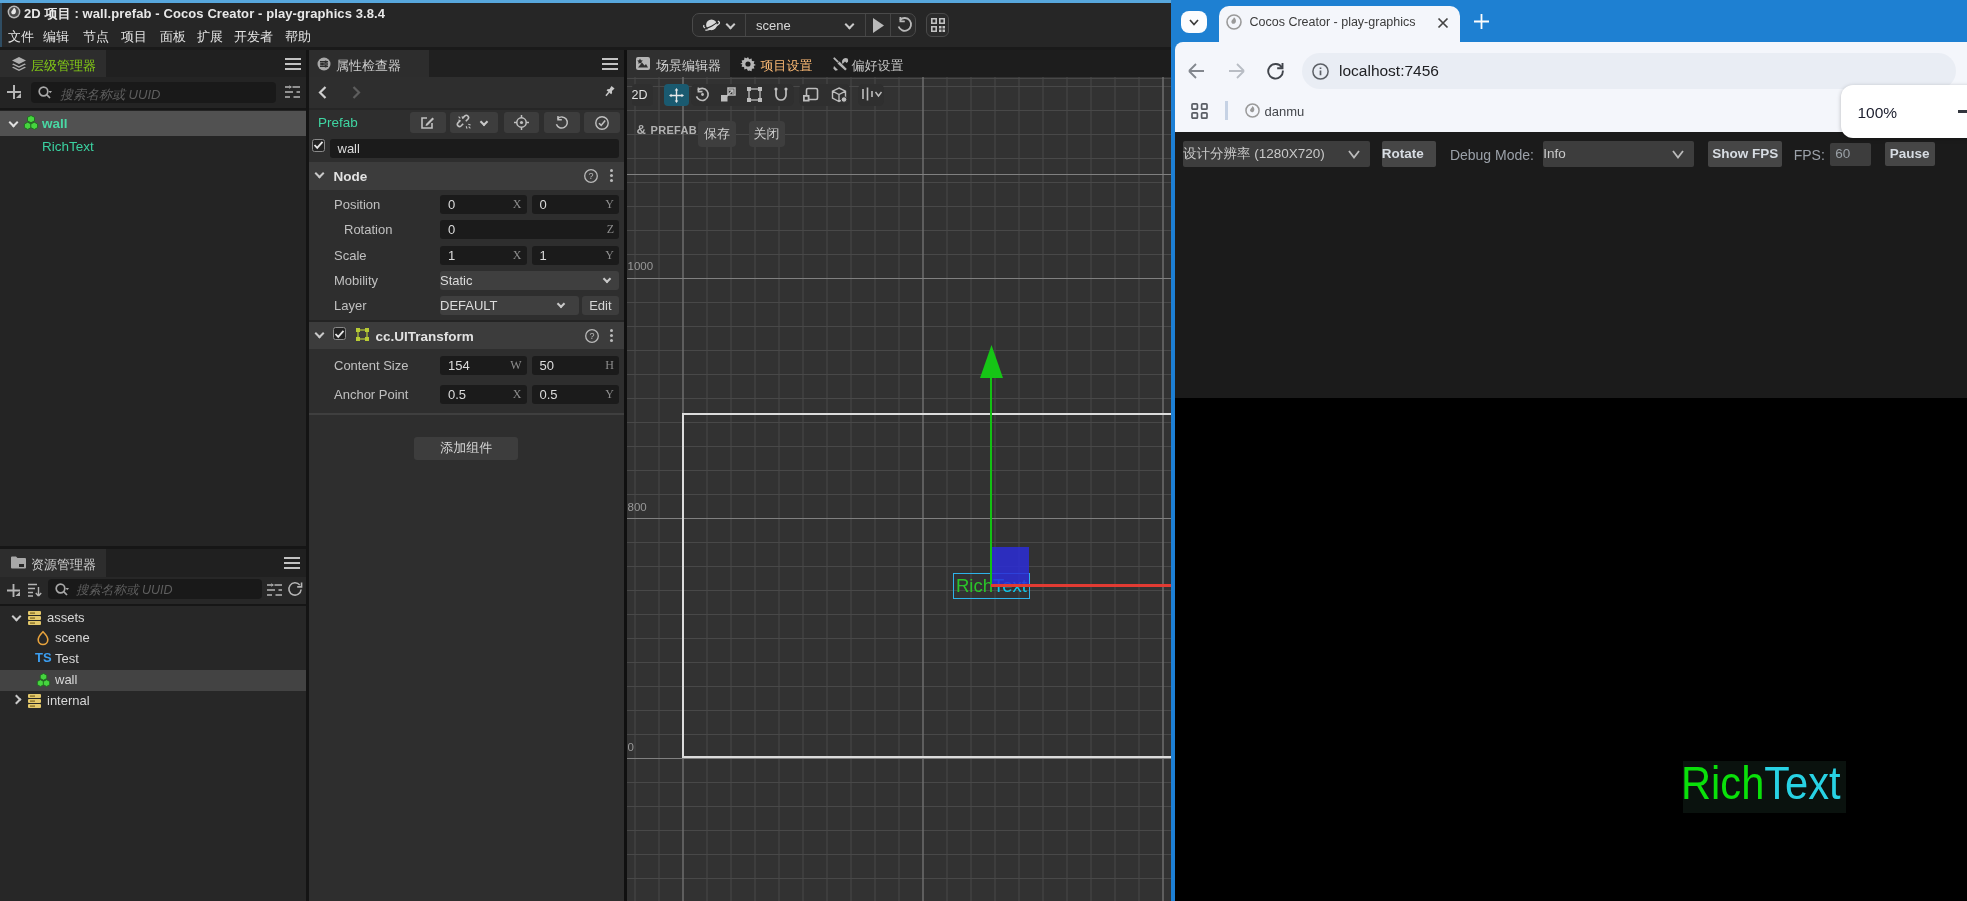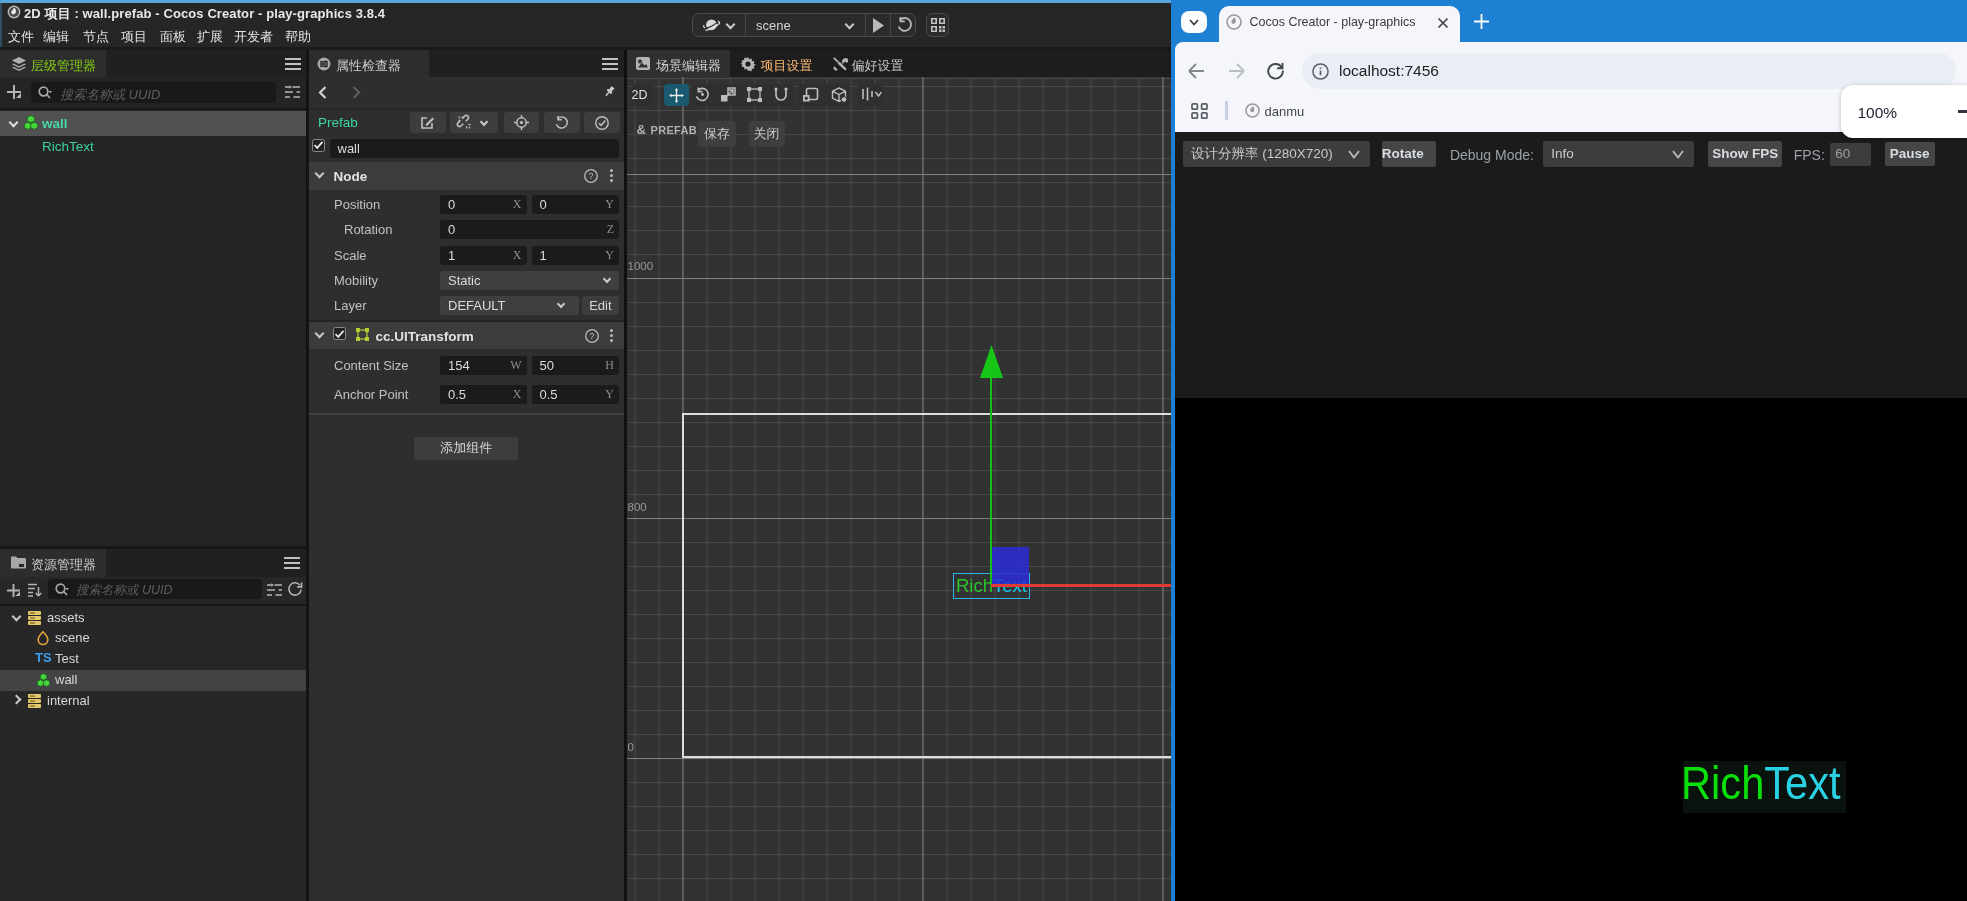--- a/index.html
+++ b/index.html
@@ -4,21 +4,21 @@
 *{margin:0;padding:0;box-sizing:border-box}
 html,body{width:1967px;height:901px;overflow:hidden}
 body{position:relative;background:#252525;font-family:"Liberation Sans",sans-serif;-webkit-font-smoothing:antialiased}
 .a{position:absolute}
 .tx{position:absolute;white-space:nowrap}
 .cv{position:absolute;width:7px;height:7px;border-right:2px solid #c9c9c9;border-bottom:2px solid #c9c9c9;transform:rotate(45deg)}
 .cvr{transform:rotate(-45deg)}
 .ham{position:absolute;width:16px;height:12px;border-top:2px solid #c2c2c2;border-bottom:2px solid #c2c2c2;background:linear-gradient(#c2c2c2,#c2c2c2) center/100% 2px no-repeat}
 .fld{position:absolute;background:#1b1b1b;border-radius:3px;color:#dcdcdc;font-size:13px;line-height:19px;padding-left:8px}
 .sfx{position:absolute;right:5px;top:0;color:#8e8e8e;font-family:"Liberation Serif",serif;font-size:12px;line-height:19px}
-.dd{position:absolute;background:#3f3f3f;border-radius:3px;color:#dcdcdc;font-size:13px;line-height:19px;padding-left:8px}
+.dd{position:absolute;background:#3f3f3f;border-radius:3px;color:#dcdcdc;font-size:13px;line-height:19px;}
 .lbl{position:absolute;color:#c0c0c0;font-size:13px;line-height:19px}
 .btn{position:absolute;background:#3d3d3d;border-radius:3px;color:#d6d6d6;font-size:13px;text-align:center}
 svg{position:absolute;overflow:visible}
 </style></head>
 <body>
 
 <div class="a" id="editor" style="left:0;top:0;width:1171px;height:901px;background:#252525">
 
   <div class="a" style="left:0;top:0;width:1171px;height:2.5px;background:#57a7dd"></div>
   <div class="a" style="left:0;top:2.5px;width:1.5px;height:898px;background:#2f4d63"></div>

